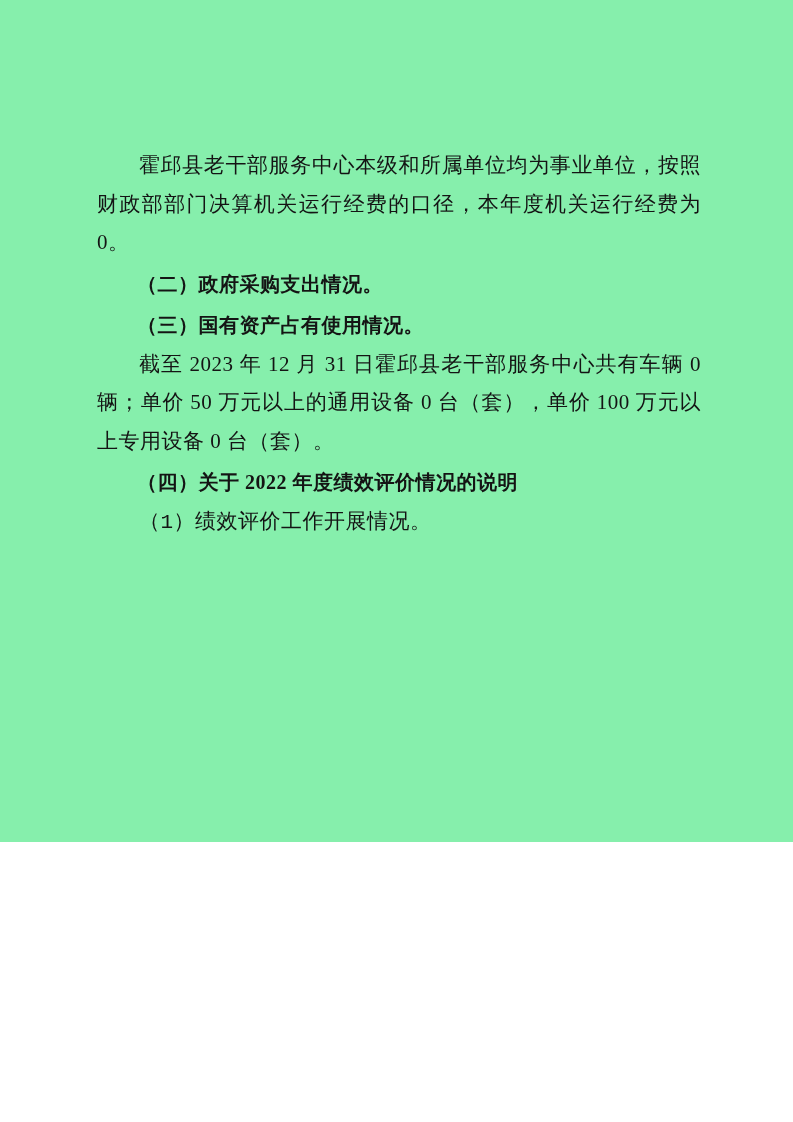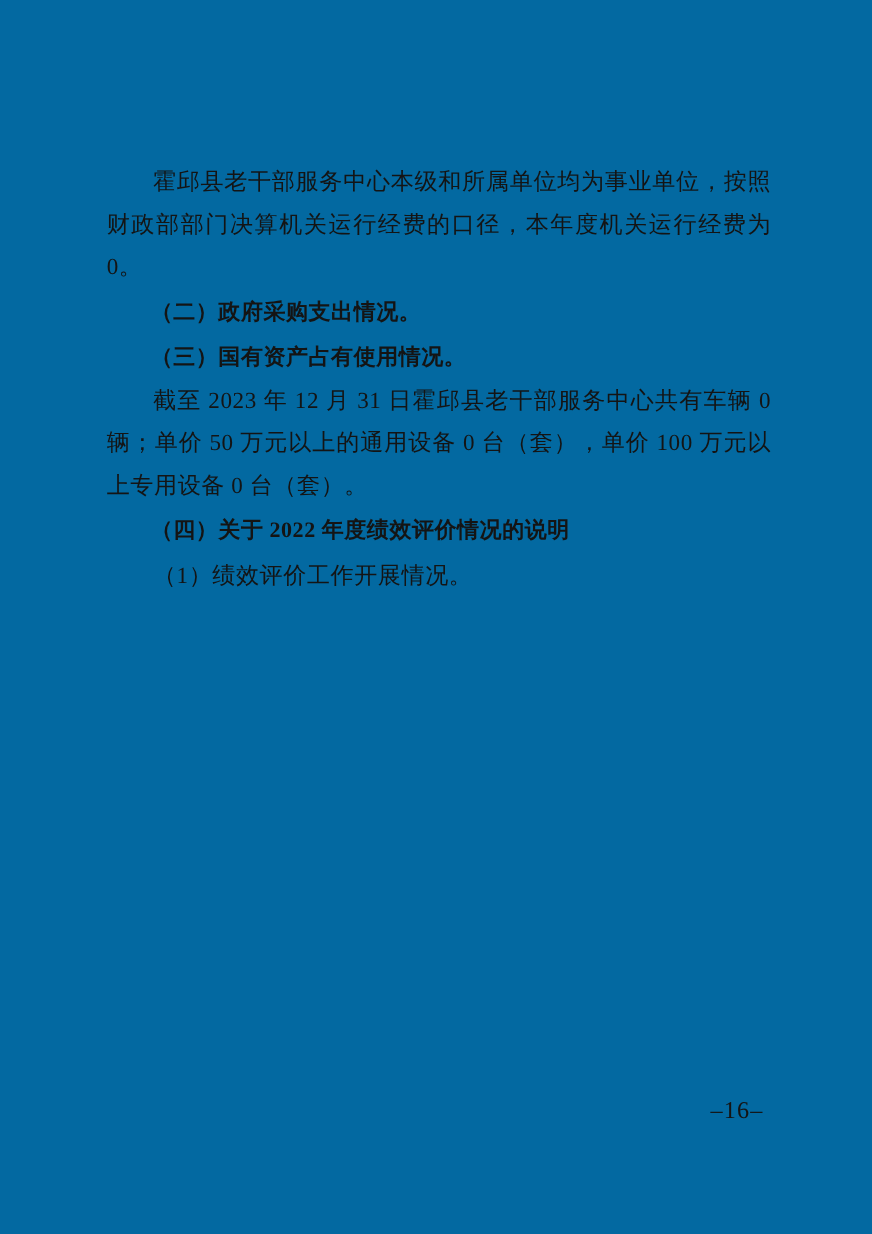--- a/index.html
+++ b/index.html
@@ -3,22 +3,22 @@
 <meta charset="utf-8">
 <style>
   html, body {
     margin: 0;
     padding: 0;
     background: #ffffff;
   }
   .page {
     position: relative;
     width: 793px;
-    height: 1122px;
-    background: #0369a1;
+    height: 842px;
+    background: #86efac;
     overflow: hidden;
     font-family: "Liberation Serif", "DejaVu Serif", serif;
     color: #141414;
   }
   .content {
     position: absolute;
     left: 97px;
     top: 146px;
     width: 604px;
   }
@@ -39,20 +39,21 @@
     text-indent: 2em;
     letter-spacing: 0.5px;
   }
   .subheading {
     margin: 2px 0 0 0;
     font-size: 21px;
     line-height: 38.5px;
     font-weight: normal;
     text-indent: 2em;
     letter-spacing: 0.5px;
+    font-family: Liberation Mono, monospace;
   }
   .page-number {
     position: absolute;
     top: 996px;
     right: 99px;
     font-size: 22px;
     line-height: 26px;
     letter-spacing: 1px;
     color: #141414;
     font-family: Liberation Serif, serif;

